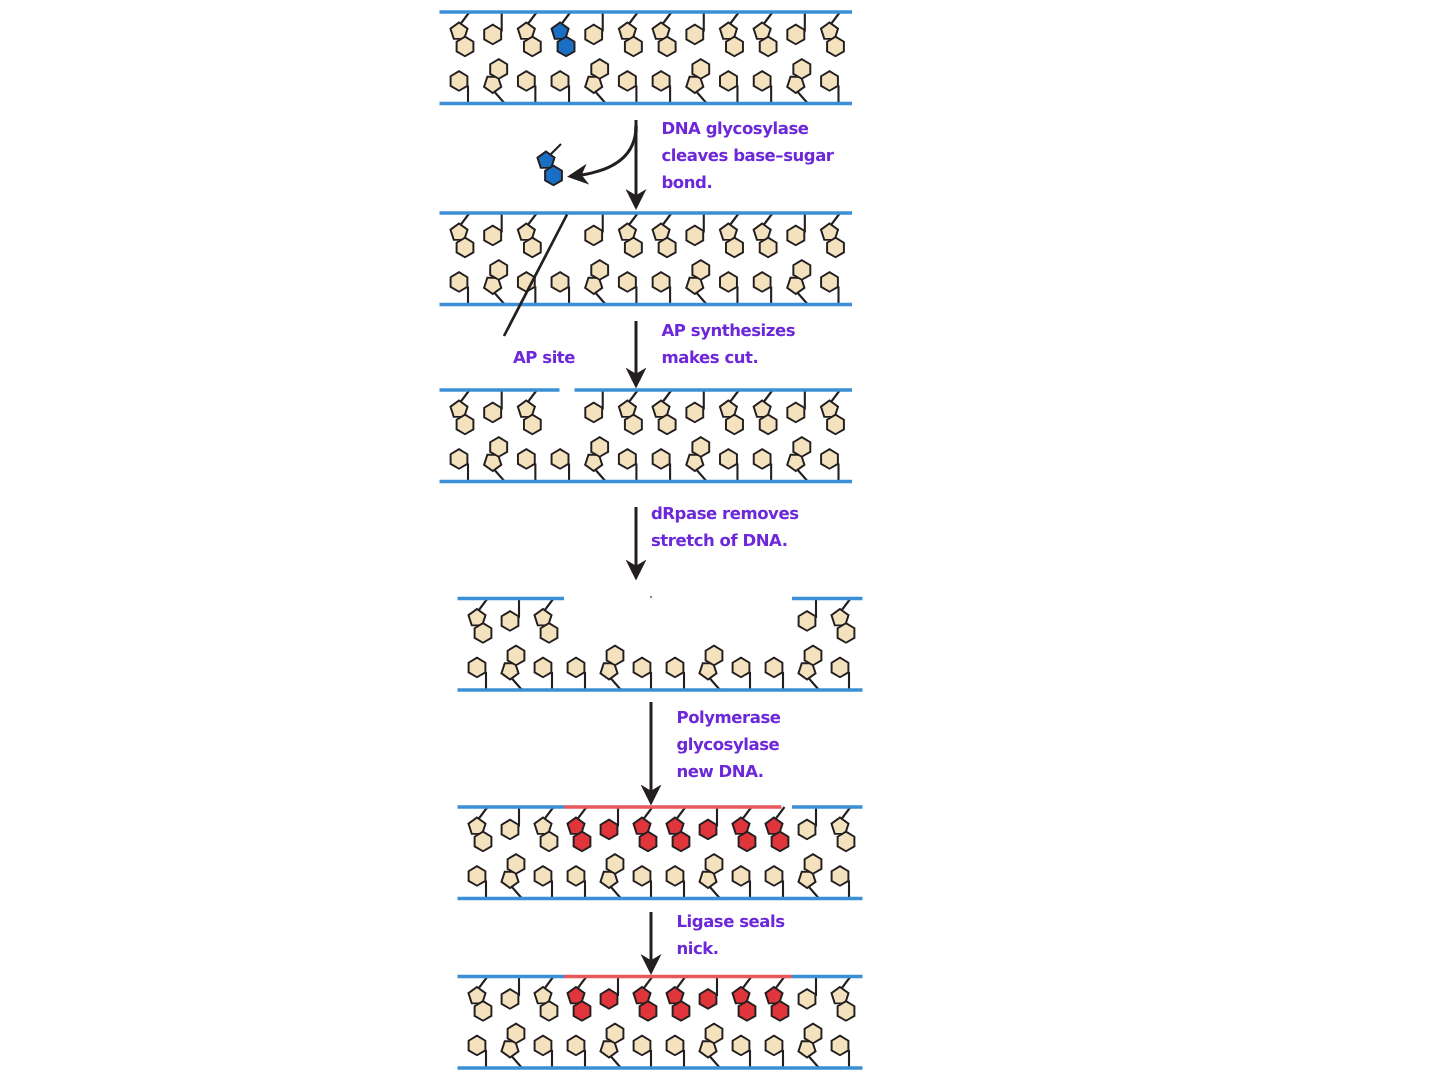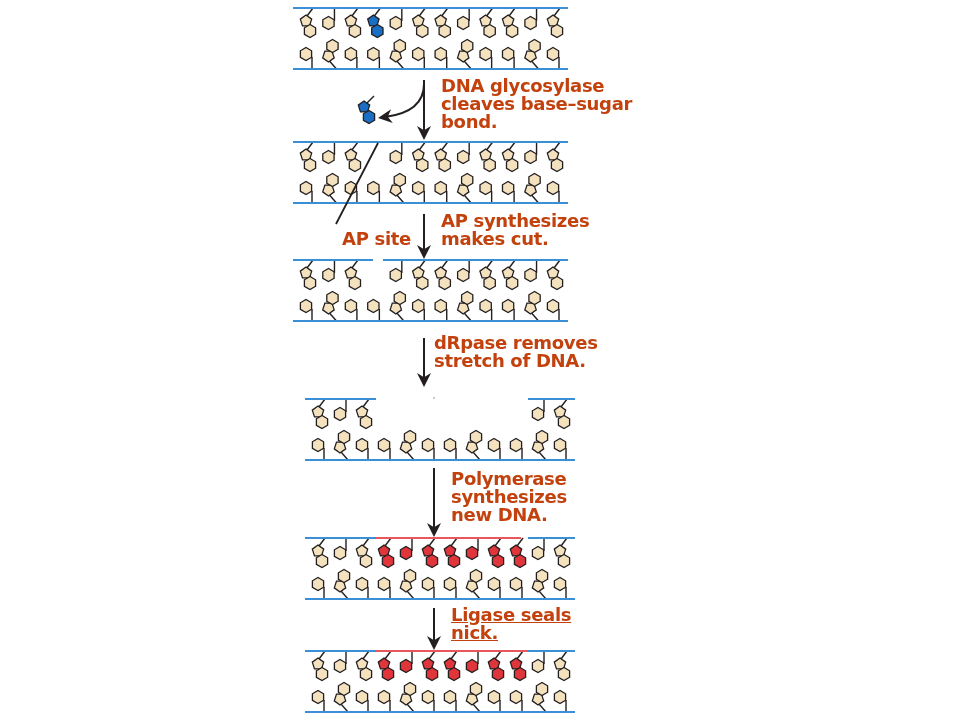--- a/index.html
+++ b/index.html
@@ -1,18 +1,18 @@
 <!DOCTYPE html>
 <html><head>
 <meta charset="utf-8">
 <style>
   html, body { margin:0; padding:0; background:#ffffff; }
   body { width:960px; height:720px; position:relative; overflow:hidden; font-family:"DejaVu Sans", sans-serif; }
   #canvas { position:absolute; left:0; top:0; }
-  .label { position:absolute; font-family:"DejaVu Sans", sans-serif; font-weight:bold; font-size:18px; line-height:18px; color:#c2410c; white-space:pre; letter-spacing:-0.3px; }
+  .label { position:absolute; font-family:"DejaVu Sans", sans-serif; font-weight:bold; font-size:11px; line-height:18px; color:#6d28d9; white-space:pre; letter-spacing:-0.3px; }
 </style>
 </head>
 <body>
 
 <svg id="canvas" width="960" height="720" viewBox="0 0 960 720" xmlns="http://www.w3.org/2000/svg">
   <defs>
     <marker id="ah" viewBox="0 0 10 10" refX="5" refY="5" markerWidth="7" markerHeight="7" orient="auto-start-reverse">
       <path d="M0,0 L10,5 L0,10 L3,5 z" fill="#231f20"></path>
     </marker>
   </defs>
@@ -403,16 +403,16 @@
 
 <div class="label" style="left:441px; top:77px;">DNA glycosylase
 cleaves base–sugar
 bond.</div>
 <div class="label" style="left:441px; top:212px;">AP synthesizes
 makes cut.</div>
 <div class="label" style="left:302px; top:230px;margin-left:40px;">AP site</div>
 <div class="label" style="left:434px; top:334px;">dRpase removes
 stretch of DNA.</div>
 <div class="label" style="left:451px; top:470px;">Polymerase
-synthesizes
+glycosylase
 new DNA.</div>
-<div class="label" style="left:451px; top:606px;text-decoration:underline;">Ligase seals
+<div class="label" style="left:451px; top:606px;">Ligase seals
 nick.</div>
 
 </body></html>

